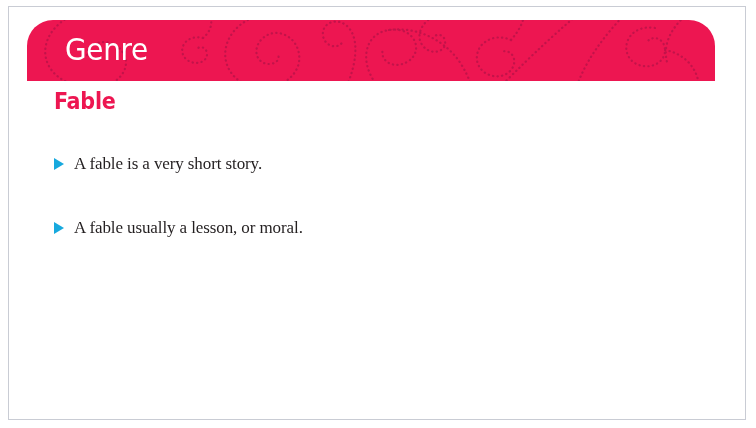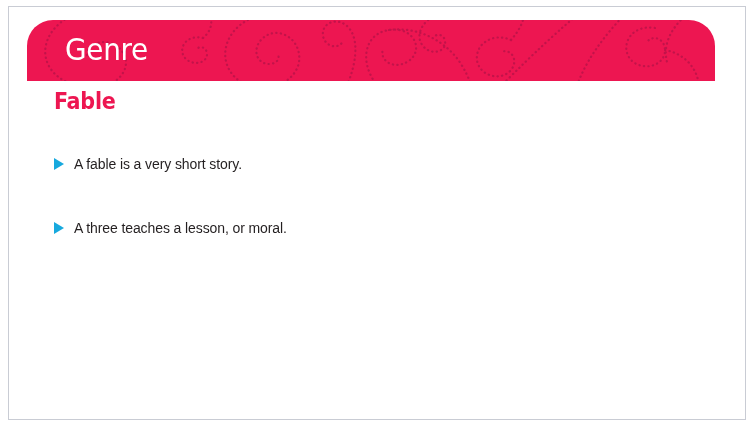--- a/index.html
+++ b/index.html
@@ -79,22 +79,22 @@
   .bullet-list {
     list-style: none;
     margin: 0;
     padding: 0;
   }
   .bullet-item {
     position: relative;
     padding-left: 20px;
     margin-bottom: 24px;
     color: #231F20;
-    font-family: Liberation Sans, sans-serif;
-    font-size: 14px;
+    font-family: Liberation Serif, serif;
+    font-size: 17px;
     font-weight: 400;
     line-height: 30px;
     letter-spacing: -0.1px;
     margin-top: 34px;
   }
   .bullet-item:last-child {
     margin-bottom: 0;
   }
   .bullet-marker {
     position: absolute;
@@ -157,19 +157,19 @@
 
       <li class="bullet-item">
         <span class="bullet-marker"></span>
         <span class="bullet-text">A fable is a very short story.</span>
       </li>
 
 
 
       <li class="bullet-item">
         <span class="bullet-marker"></span>
-        <span class="bullet-text">A three teaches a lesson, or moral.</span>
+        <span class="bullet-text">A fable usually a lesson, or moral.</span>
       </li>
 
     </ul>
   </div>
 
 </div>
 
 </body></html>

